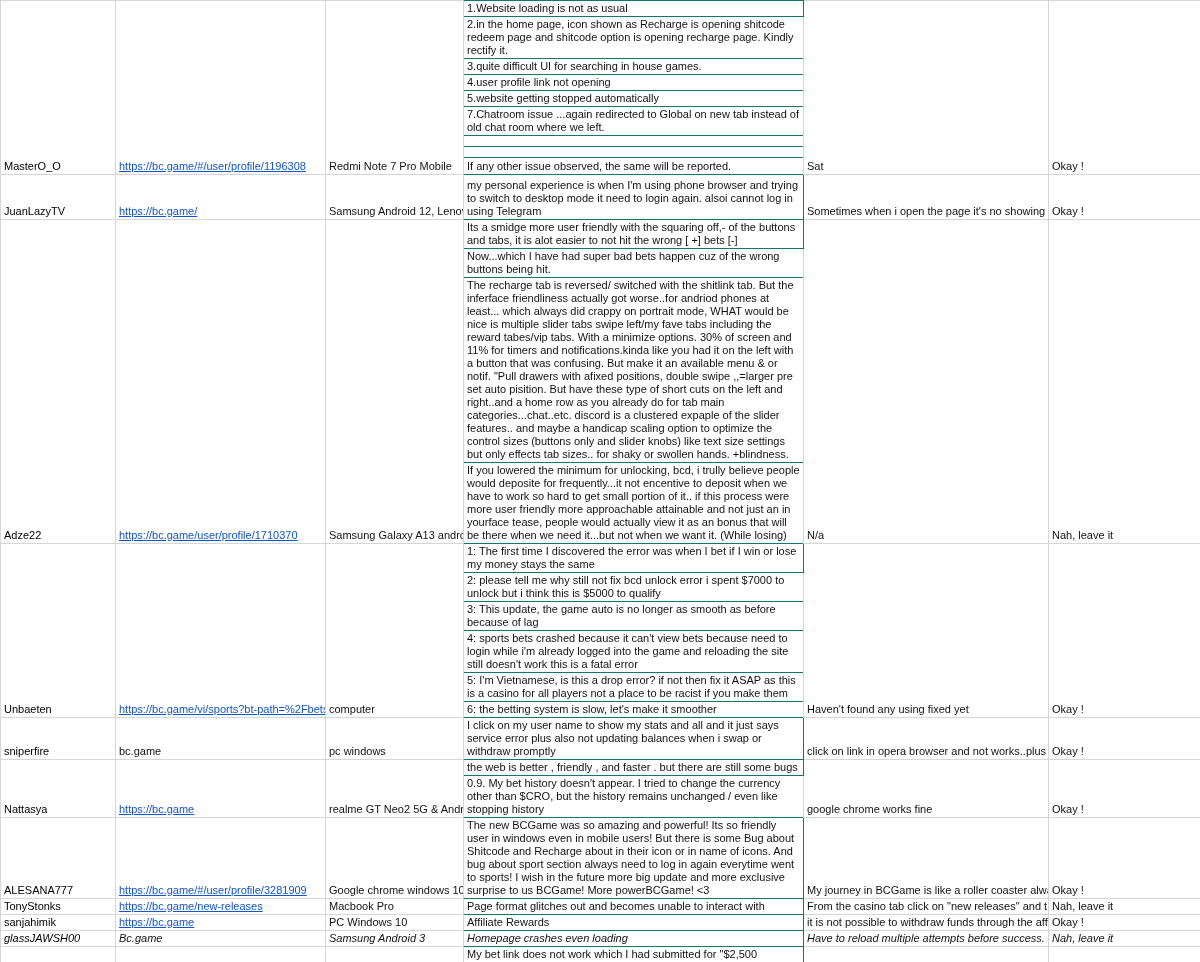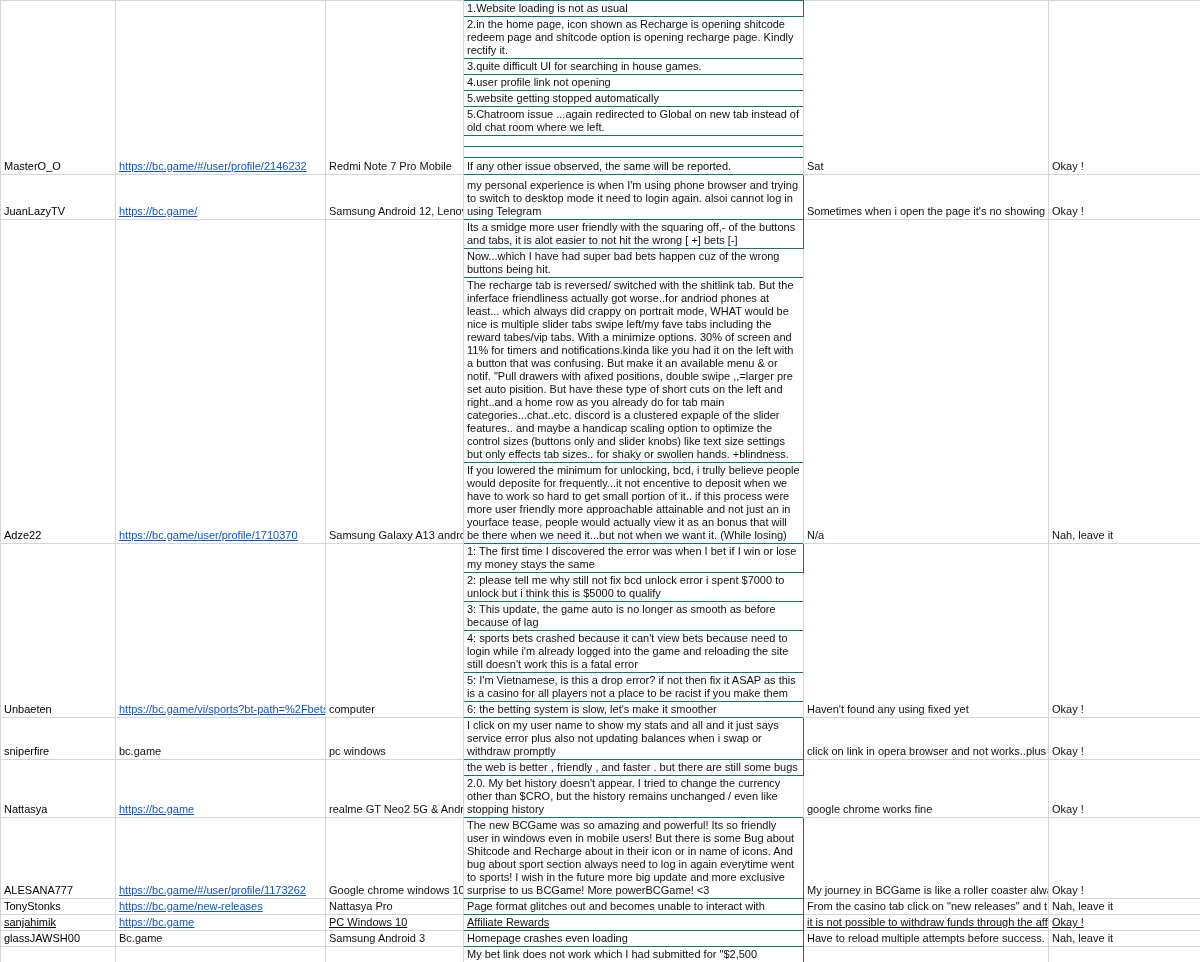--- a/index.html
+++ b/index.html
@@ -19,40 +19,40 @@
     <col style="width:115px">
       <col style="width:210px">
       <col style="width:138px">
     <col style="width:340px">
       <col style="width:245px">
       <col style="width:152px">
   </colgroup>
   <tbody>
       <tr style="height: 15px;">
         <td class="col-a" rowspan="9">MasterO_O</td>
-        <td class="col-b" rowspan="9"><a class="sheet-link">https://bc.game/#/user/profile/2146232</a></td>
+        <td class="col-b" rowspan="9"><a class="sheet-link">https://bc.game/#/user/profile/1196308</a></td>
         <td class="col-c" rowspan="9">Redmi Note 7 Pro Mobile</td>
         <td class="col-d">1.Website loading is not as usual</td>
         <td class="col-e" rowspan="9">Sat</td>
         <td class="col-f" rowspan="9">Okay !</td>
       </tr>
       <tr style="height: 29px;">
         <td class="col-d">2.in the home page, icon shown as Recharge is opening shitcode redeem page and shitcode option is opening recharge page. Kindly rectify it.</td>
       </tr>
       <tr style="height: 14px;">
         <td class="col-d">3.quite difficult UI for searching in house games.</td>
       </tr>
       <tr style="height: 14px;">
         <td class="col-d">4.user profile link not opening</td>
       </tr>
       <tr style="height: 15px;">
         <td class="col-d">5.website getting stopped automatically</td>
       </tr>
       <tr style="height: 29px;">
-        <td class="col-d">5.Chatroom issue ...again redirected to Global on new tab instead of old chat room where we left.</td>
+        <td class="col-d">7.Chatroom issue ...again redirected to Global on new tab instead of old chat room where we left.</td>
       </tr>
       <tr style="height: 11px;">
         <td class="col-d"></td>
       </tr>
       <tr style="height: 11px;">
         <td class="col-d"></td>
       </tr>
       <tr style="height: 17px;">
         <td class="col-d">If any other issue observed, the same will be reported.</td>
       </tr>
@@ -114,47 +114,47 @@
       </tr>
       <tr style="height: 14px;">
         <td class="col-a" rowspan="2">Nattasya</td>
         <td class="col-b" rowspan="2"><a class="sheet-link">https://bc.game</a></td>
         <td class="col-c" rowspan="2">realme GT Neo2 5G &amp; Android 1</td>
         <td class="col-d">the web is better , friendly , and faster . but there are still some bugs</td>
         <td class="col-e" rowspan="2">google chrome works fine</td>
         <td class="col-f" rowspan="2">Okay !</td>
       </tr>
       <tr style="height: 29px;">
-        <td class="col-d">2.0. My bet history doesn't appear. I tried to change the currency other than $CRO, but the history remains unchanged / even like stopping history</td>
+        <td class="col-d">0.9. My bet history doesn't appear. I tried to change the currency other than $CRO, but the history remains unchanged / even like stopping history</td>
       </tr>
       <tr style="height: 74px;">
         <td class="col-a" rowspan="1">ALESANA777</td>
-        <td class="col-b" rowspan="1"><a class="sheet-link">https://bc.game/#/user/profile/1173262</a></td>
+        <td class="col-b" rowspan="1"><a class="sheet-link">https://bc.game/#/user/profile/3281909</a></td>
         <td class="col-c" rowspan="1">Google chrome windows 10</td>
         <td class="col-d">The new BCGame was so amazing and powerful! Its so friendly user in windows even in mobile users! But there is some Bug about Shitcode and Recharge about in their icon or in name of icons. And bug about sport section always need to log in again everytime went to sports! I wish in the future more big update and more exclusive surprise to us BCGame! More powerBCGame! &lt;3</td>
         <td class="col-e" rowspan="1">My journey in BCGame is like a roller coaster always up ar</td>
         <td class="col-f" rowspan="1">Okay !</td>
       </tr>
       <tr style="height: 15px;">
         <td class="col-a" rowspan="1">TonyStonks</td>
         <td class="col-b" rowspan="1"><a class="sheet-link">https://bc.game/new-releases</a></td>
-        <td class="col-c" rowspan="1">Nattasya Pro</td>
+        <td class="col-c" rowspan="1">Macbook Pro</td>
         <td class="col-d">Page format glitches out and becomes unable to interact with</td>
         <td class="col-e" rowspan="1">From the casino tab click on "new releases" and the page</td>
         <td class="col-f" rowspan="1">Nah, leave it</td>
       </tr>
-      <tr style="height: 14px; text-decoration: underline;">
+      <tr style="height: 14px;">
         <td class="col-a" rowspan="1">sanjahimik</td>
         <td class="col-b" rowspan="1"><a class="sheet-link">https://bc.game</a></td>
         <td class="col-c" rowspan="1">PC Windows 10</td>
         <td class="col-d">Affiliate Rewards</td>
         <td class="col-e" rowspan="1">it is not possible to withdraw funds through the affiliate pro</td>
         <td class="col-f" rowspan="1">Okay !</td>
       </tr>
-      <tr style="height: 14px;">
+      <tr style="height: 14px; font-style: italic;">
         <td class="col-a" rowspan="1">glassJAWSH00</td>
         <td class="col-b" rowspan="1">Bc.game</td>
         <td class="col-c" rowspan="1">Samsung Android 3</td>
         <td class="col-d">Homepage crashes even loading</td>
         <td class="col-e" rowspan="1">Have to reload multiple attempts before success. Various</td>
         <td class="col-f" rowspan="1">Nah, leave it</td>
       </tr>
       <tr style="height: 29px;">
         <td class="col-a" rowspan="1">dwipp31</td>
         <td class="col-b" rowspan="1"><a class="sheet-link">https://bc.game/sd/?sd=10U0PFHRUCSFTF</a></td>

